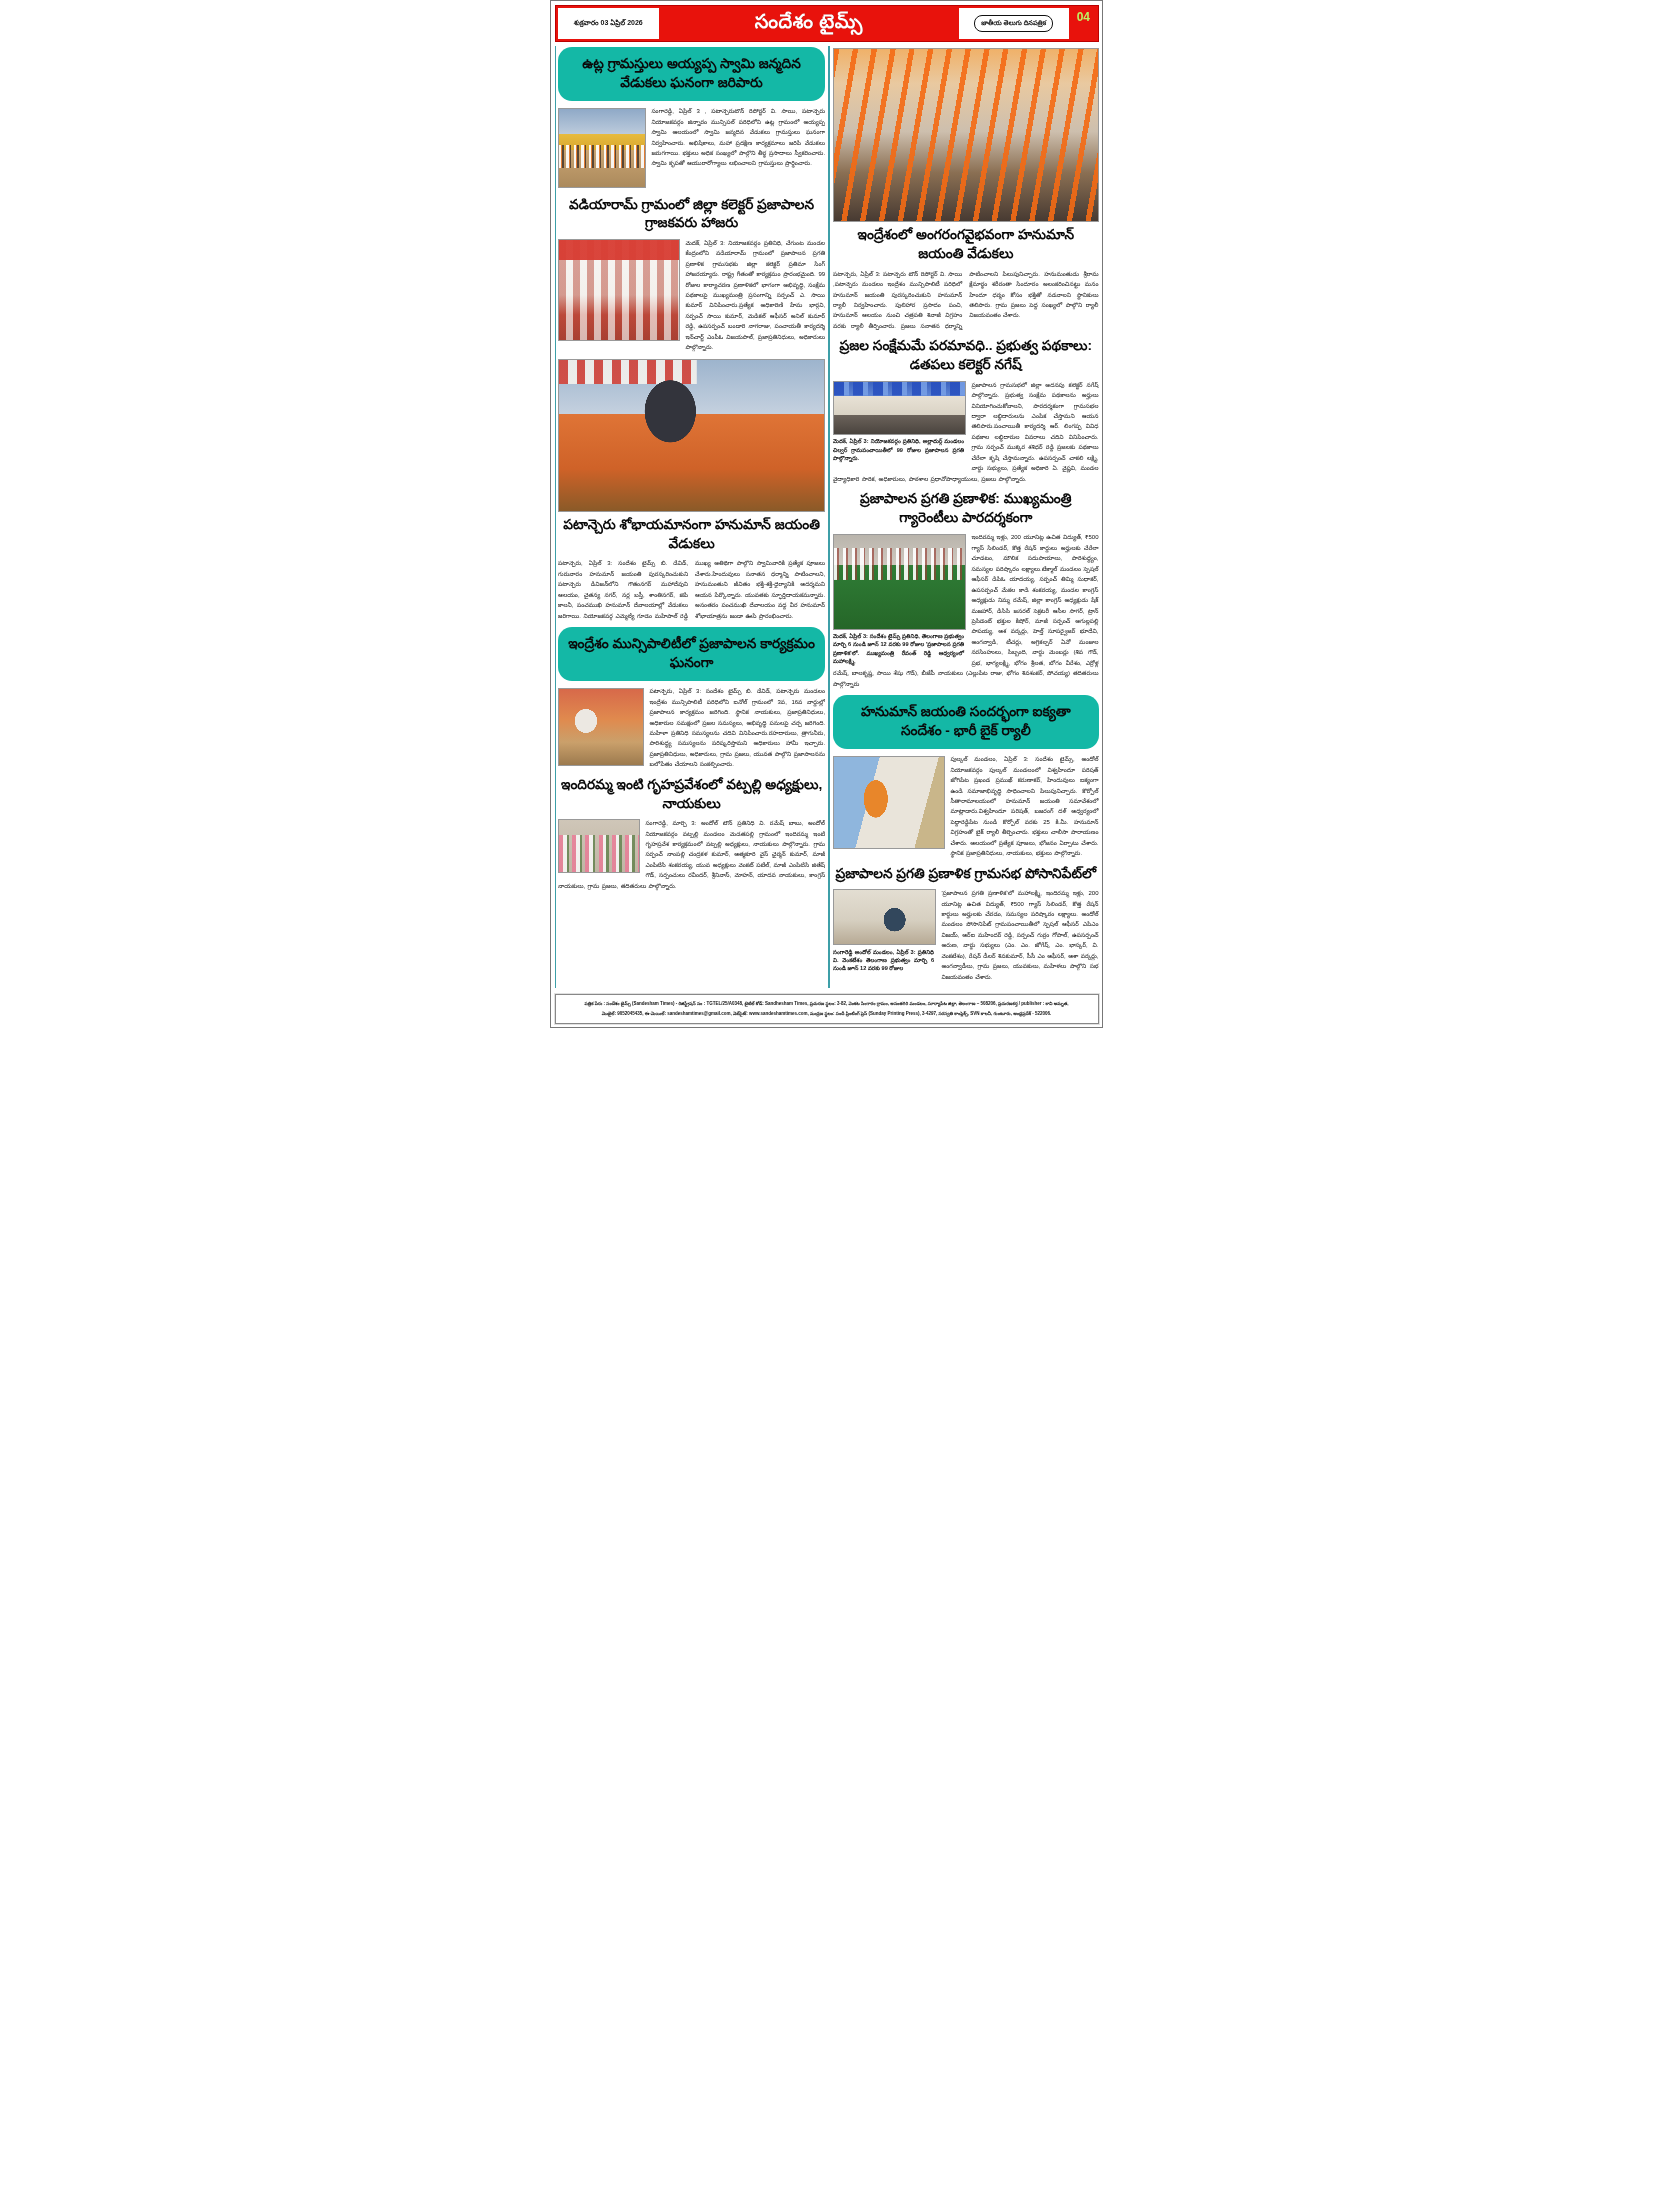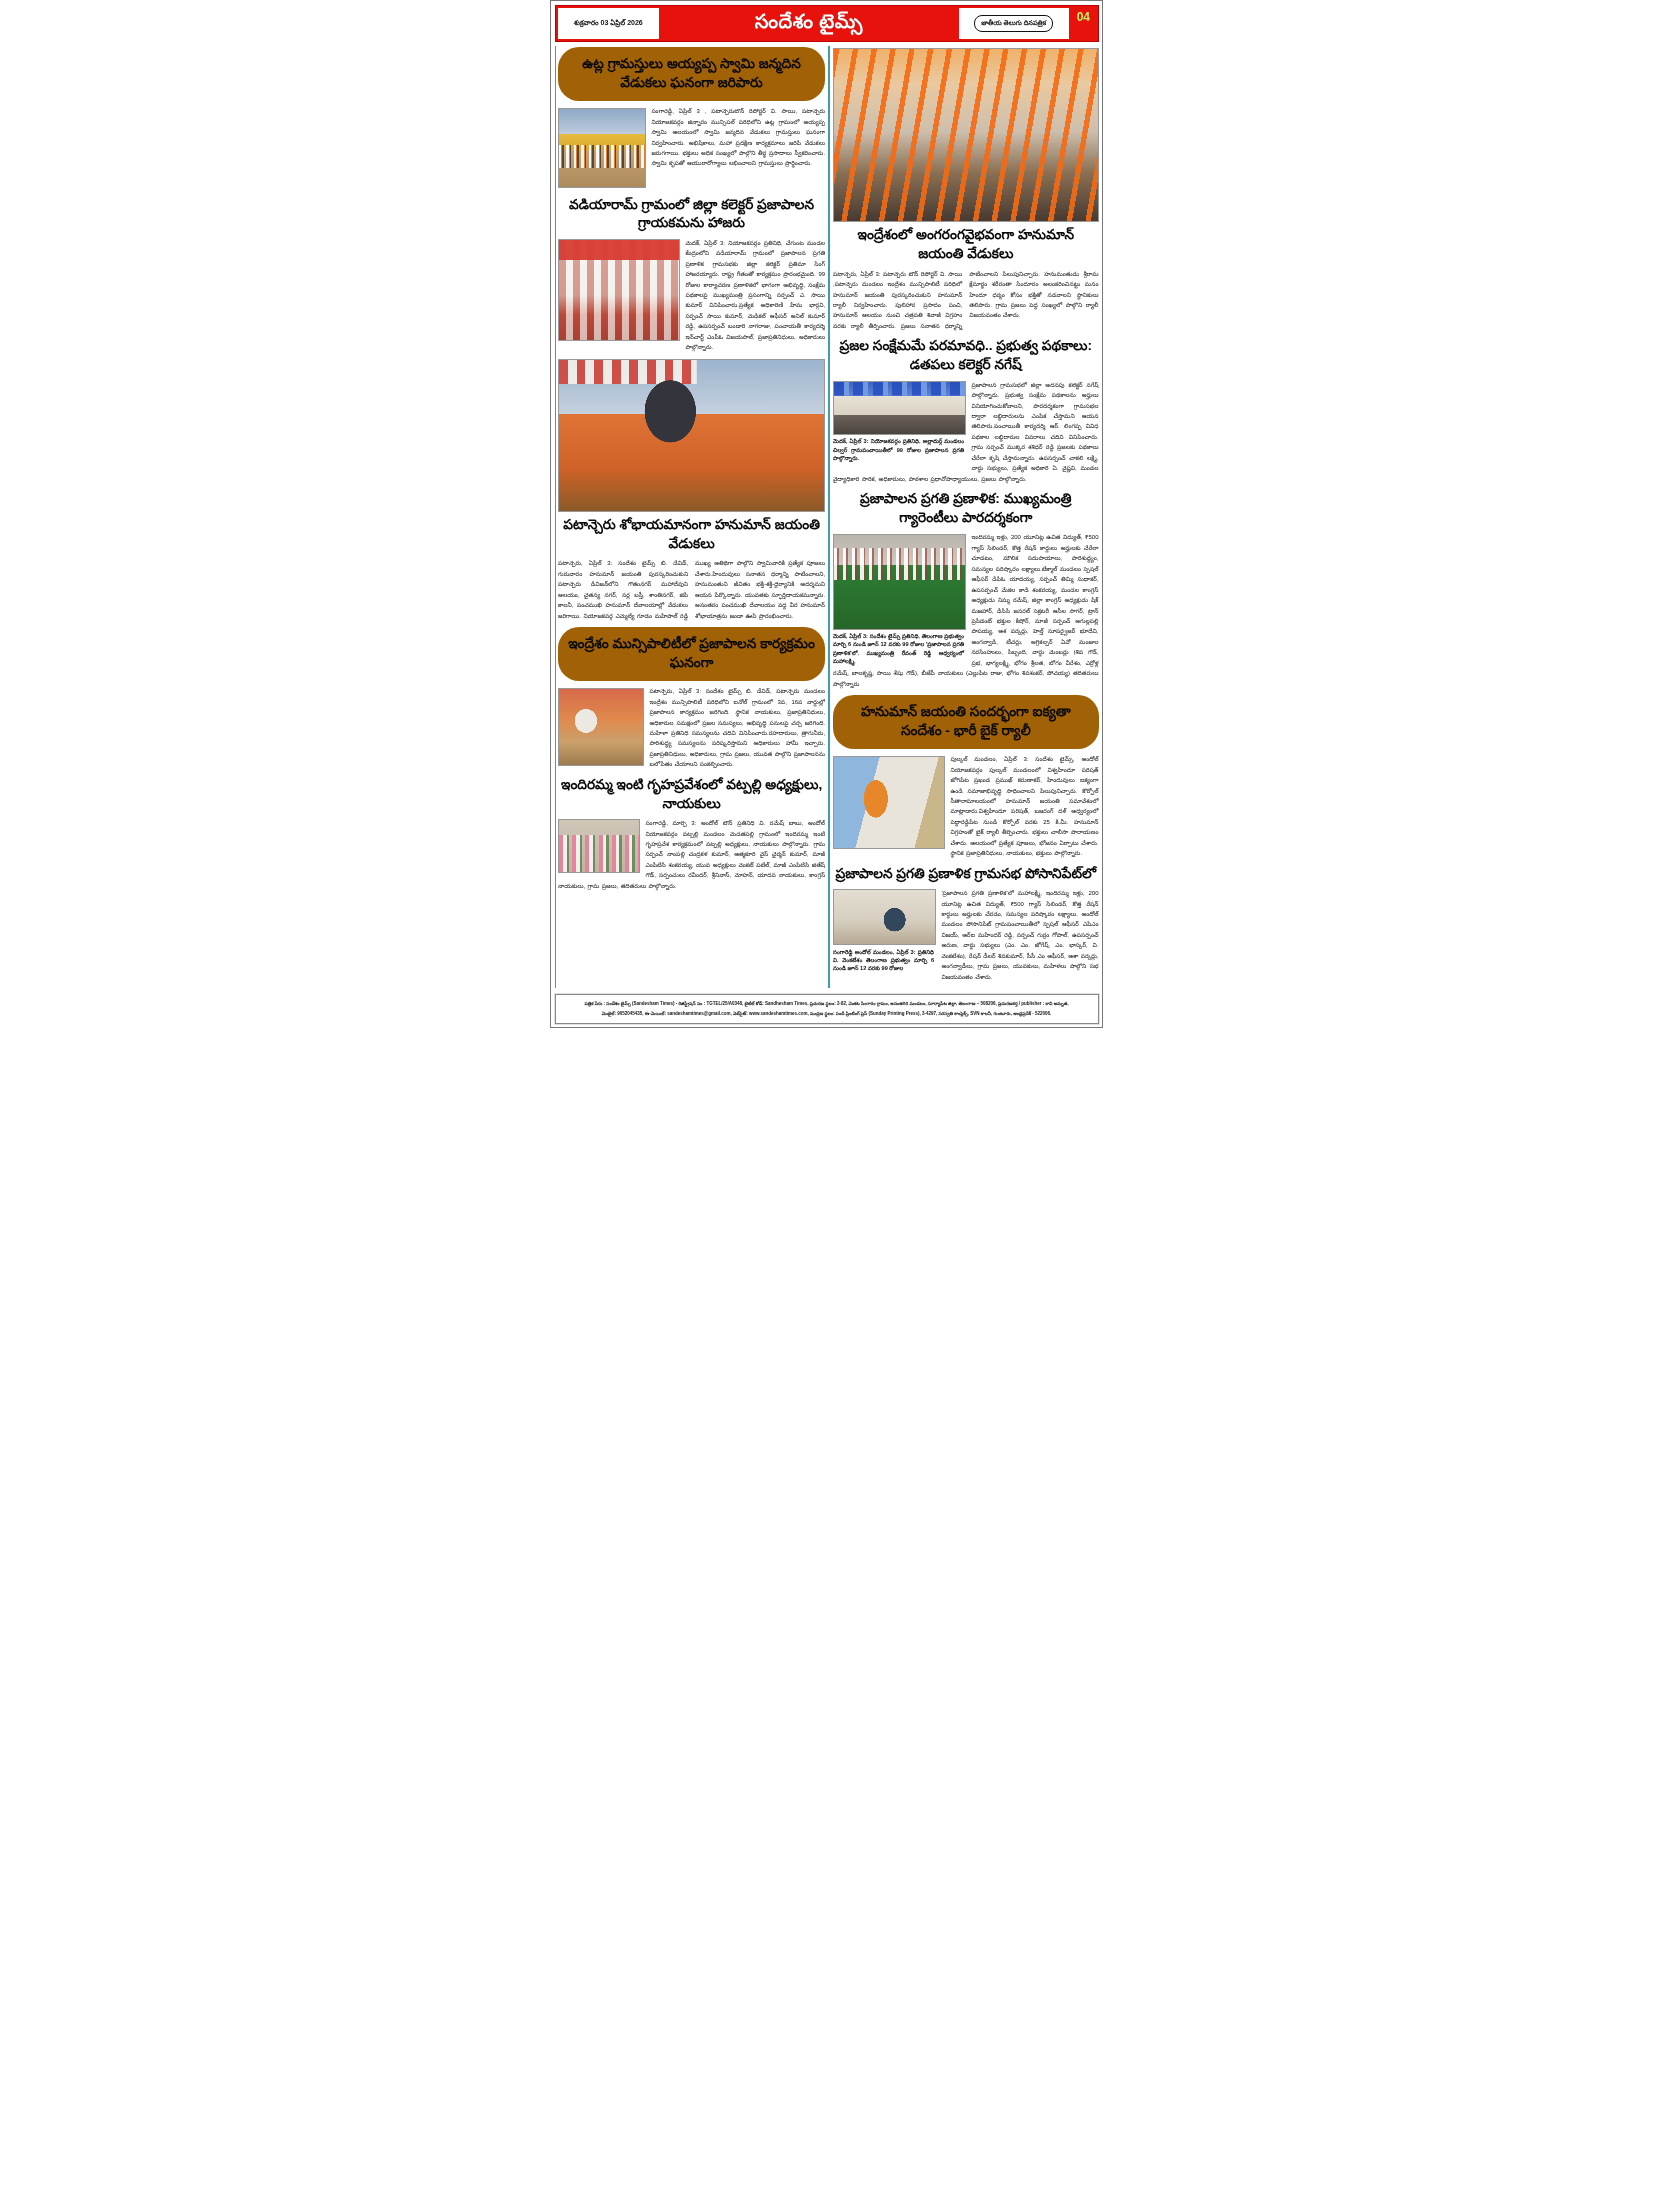--- a/index.html
+++ b/index.html
@@ -15,21 +15,21 @@
   .page-num{width:24px;background:#e8120c;color:#bef264;font-weight:bold;font-size:12px;display:flex;align-items:flex-start;justify-content:center;padding-top:2.6px;}
   
   .content{display:flex;margin-top:4.4px;border-left:1.8px solid #3d9fa8;padding-left:2.6px;}
   .col{box-sizing:border-box;}
   .col-left{width:267px;}
   .vrule{width:1.8px;background:#3d9fa8;margin:0 3.1px;flex:0 0 auto;}
   .col-right{flex:1;min-width:0;}
   
   .story{margin-bottom:6.2px;}
   .headline{font-size:13.7px;line-height:1.38;font-weight:bold;color:#0a0a0a;text-align:center;margin:2.6px 1.8px 4.4px 1.8px;}
-  .headline.boxed{background:#a16207;border-radius:21px;padding:8px 9.7px;margin:0.9px 0 5.3px 0;}
+  .headline.boxed{background:#14b8a6;border-radius:14px;padding:8px 9.7px;margin:0.9px 0 5.3px 0;}
   .article{overflow:hidden;}
   .body-text{font-size:6px;line-height:1.74;text-align:justify;color:#111;margin:0;word-spacing:0.7px;}
   .two-col{columns:2;column-gap:7px;}
   .caption{font-size:5.6px;font-weight:bold;line-height:1.5;text-align:justify;color:#111;margin:2.2px 0 0 0;}
   .photo-wrap{float:left;margin:1.3px 5.3px 1.8px 0;}
   .photo{border:0.4px solid #999;background:#ccc;}
   .photo.inline{float:left;margin:1.3px 5.3px 1.8px 0;}
   .photo.full{width:100%;margin:1.8px 0 4.4px 0;box-sizing:border-box;}
   
   .ph-temple{width:86px;height:78px;background-image:
@@ -97,21 +97,21 @@
 
       <section class="story">
         <h2 class="headline boxed">ఉట్ల గ్రామస్తులు అయ్యప్ప స్వామి జన్మదిన వేడుకలు ఘనంగా జరిపారు</h2>
         <div class="article">
           <div class="photo inline ph-temple"></div>
           <p class="body-text">సంగారెడ్డి, ఏప్రిల్ 3 , పటాన్చెరుటౌన్ రిపోర్టర్ వి. సాయి, పటాన్చెరు నియోజకవర్గం జిన్నారం మున్సిపల్ పరిధిలోని ఉట్ల గ్రామంలో అయ్యప్ప స్వామి ఆలయంలో స్వామి జన్మదిన వేడుకలు గ్రామస్తులు ఘనంగా నిర్వహించారు. అభిషేకాలు, మహా ప్రదక్షిణ కార్యక్రమాలు జరిపి వేడుకలు జరుగగాయి. భక్తులు అధిక సంఖ్యలో పాల్గొని తీర్థ ప్రసాదాలు స్వీకరించారు. స్వామి కృపతో ఆయురారోగ్యాలు లభించాలని గ్రామస్తులు ప్రార్థించారు.</p>
         </div>
       </section>
 
       <section class="story">
-        <h2 class="headline">వడియారామ్ గ్రామంలో జిల్లా కలెక్టర్ ప్రజాపాలన గ్రాయకమను హాజరు</h2>
+        <h2 class="headline">వడియారామ్ గ్రామంలో జిల్లా కలెక్టర్ ప్రజాపాలన గ్రాజకవరు హాజరు</h2>
         <div class="article">
           <div class="photo inline ph-tent"></div>
           <p class="body-text">మెదక్, ఏప్రిల్ 3: నియోజకవర్గం ప్రతినిధి, చేగుంట మండల కేంద్రంలోని వడియారామ్ గ్రామంలో ప్రజాపాలన ప్రగతి ప్రణాళిక గ్రామసభకు జిల్లా కలెక్టర్ ప్రతిమా సింగ్ హాజరయ్యారు. రాష్ట్ర గీతంతో కార్యక్రమం ప్రారంభమైంది. 99 రోజుల కార్యాచరణ ప్రణాళికలో భాగంగా అభివృద్ధి, సంక్షేమ పథకాలపై ముఖ్యమంత్రి ప్రసంగాన్ని సర్పంచ్ ఎ. సాయి కుమార్ వినిపించారు.ప్రత్యేక అధికారిణి హేమ భార్గవి, సర్పంచ్ సాయి కుమార్, మెడికల్ ఆఫీసర్ అనిల్ కుమార్ రెడ్డి, ఉపసర్పంచ్ బండారి నాగరాజు, పంచాయతీ కార్యదర్శి ఇన్‌చార్జ్ ఎంపీఓ విజయపాల్, ప్రజాప్రతినిధులు, అధికారులు పాల్గొన్నారు.</p>
         </div>
       </section>
 
       <div class="photo full ph-statue"></div>
 
       <section class="story">
         <h2 class="headline">పటాన్చెరు శోభాయమానంగా హనుమాన్ జయంతి వేడుకలు</h2>

